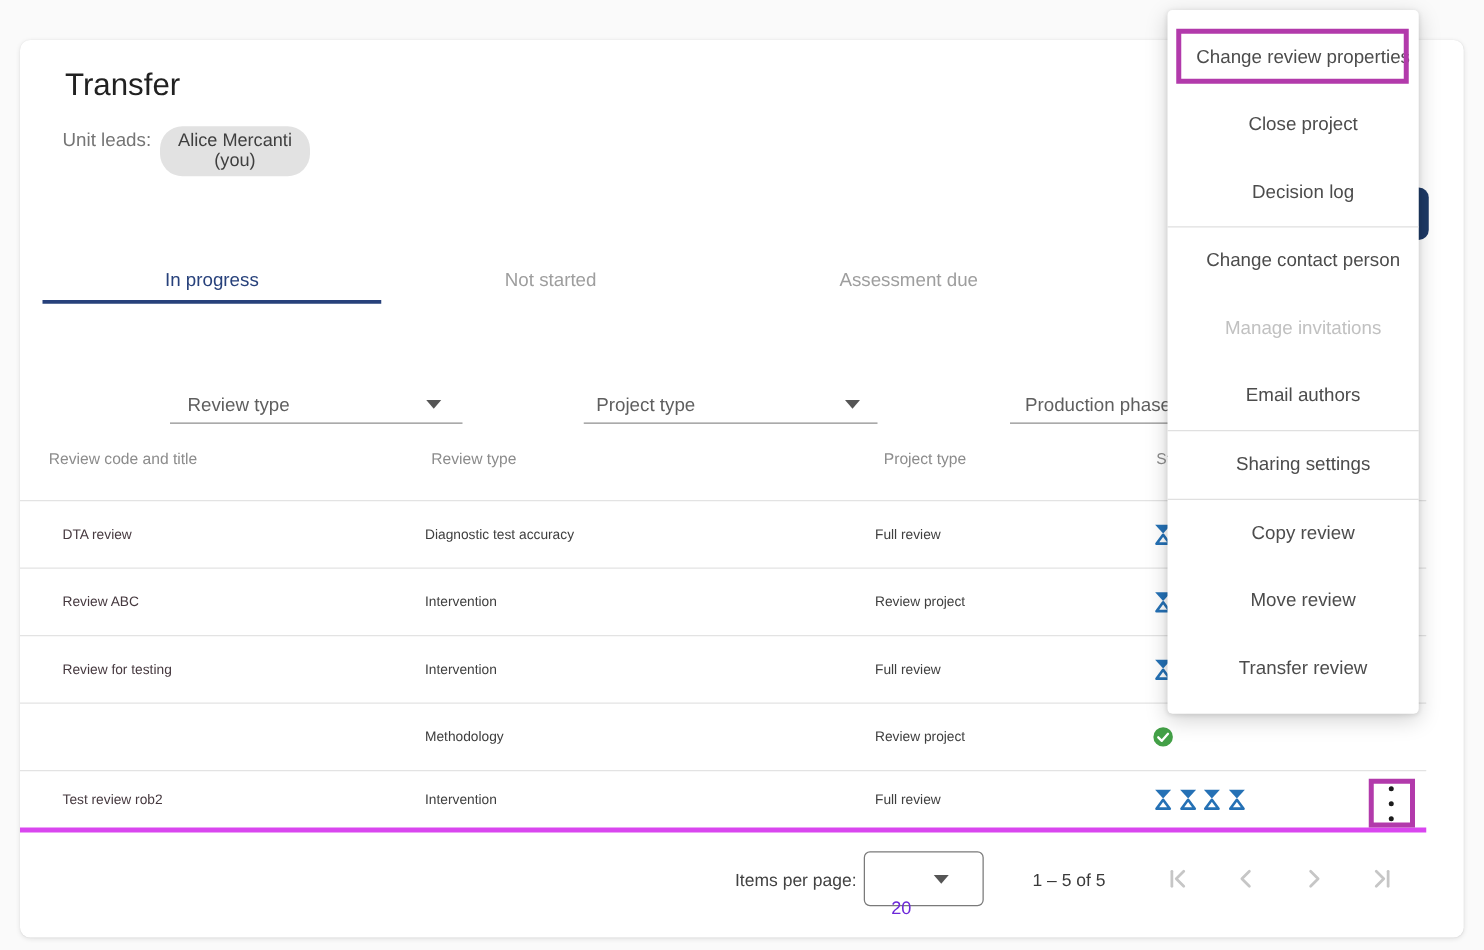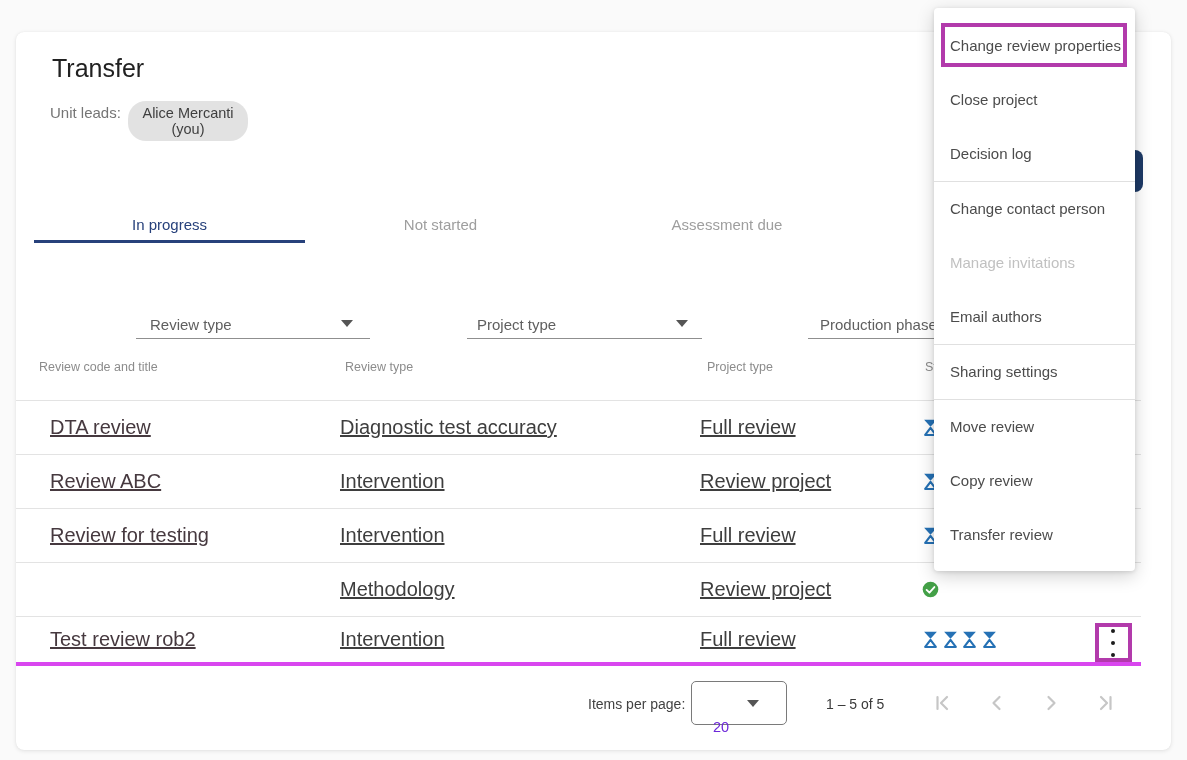--- a/index.html
+++ b/index.html
@@ -31,39 +31,39 @@
   
   .filter-label { top:316px; font-size:15px; color:#5f5f5f; z-index:2; white-space:nowrap; }
   .filter-underline { top:338px; height:1px; background:#8f8f8f; z-index:2; }
   .caret-down { width:0; height:0; border-left:6px solid transparent; border-right:6px solid transparent;
                 border-top:7px solid #555; z-index:2; }
   
   .th { top:360px; font-size:12.5px; color:#8c8c8c; z-index:2; white-space:nowrap;text-align:right; }
   .trow { left:16px; width:1125px; height:54px; border-top:1px solid #e3e3e3; z-index:2; }
   .trow.last { height:50px; border-bottom:4px solid #d946ef; }
   .cell { position:absolute; top:0; height:100%; display:flex; align-items:center;
-          font-size:20px; color:#3e3e3e; white-space:nowrap;text-decoration:underline; }
+          font-size:11px; color:#3e3e3e; white-space:nowrap; }
   .cell.c1 { left:34px; width:280px; color:#46393f; }
   .cell.c2 { left:324px; width:340px; }
   .cell.c3 { left:684px; width:220px; }
   .cell.status { left:906px; width:120px; gap:2.5px; }
   .kebab { left:1104px; top:629px; width:18px; height:28px; display:flex; flex-direction:column;
            align-items:center; justify-content:space-between; z-index:3; cursor:pointer; }
   .kebab span { width:4px; height:4px; border-radius:50%; background:#1c1c1c; }
   
   .annotation-box { border:4px solid #b23aab; z-index:30; background:transparent; }
   .kebab-annotation { left:1095px; top:623px; width:37px; height:39px; }
   
   .primary-button-partial { left:1062px; top:150px; width:81px; height:42px; border-radius:8px;
                             background:#1e3a66; z-index:6; }
   
   .menu { left:934px; top:8px; width:201px; padding:11px 0 9px 0; background:#fff; border-radius:4px;
           box-shadow:0 5px 18px rgba(0,0,0,0.18), 0 1px 4px rgba(0,0,0,0.12); z-index:20; }
   .menu-item { height:54px; line-height:54px; padding-left:16px; font-size:15px; color:#4c4c4c;
-               white-space:nowrap; cursor:pointer; }
+               white-space:nowrap; cursor:pointer;text-align:center; }
   .menu-item.disabled { color:#c1c1c1; cursor:default; }
   .menu-divider { height:0; border-top:1px solid #e0e0e0; }
   .menu-annotation { position:absolute; left:7px; top:15px; width:186px; height:44px; }
   
   .pag-label { left:588px; top:696px; font-size:14px; color:#424242; z-index:2; }
   .page-size-select { left:691px; top:681px; width:96px; height:44px; border:1px solid #7a7a7a;
                       border-radius:5px; z-index:2; display:flex; align-items:center; cursor:pointer; }
   .page-size-value { margin-left:21px; font-size:14.5px; color:#6d28d9;margin-top:48px; }
   .page-size-caret { margin-left:18px; border-left:6px solid transparent; border-right:6px solid transparent;
                      border-top:7px solid #555; width:0; height:0; }
@@ -186,22 +186,22 @@
     <div class="menu-item">Change review properties</div>
     <div class="menu-item">Close project</div>
     <div class="menu-item">Decision log</div>
     <div class="menu-divider"></div>
     <div class="menu-item">Change contact person</div>
     <div class="menu-item disabled">Manage invitations</div>
     <div class="menu-item">Email authors</div>
     <div class="menu-divider"></div>
     <div class="menu-item">Sharing settings</div>
     <div class="menu-divider"></div>
+    <div class="menu-item">Copy review</div>
     <div class="menu-item">Move review</div>
-    <div class="menu-item">Copy review</div>
     <div class="menu-item">Transfer review</div>
   </div>
 
   <div class="abs pag-label">Items per page:</div>
   <div class="abs page-size-select">
     <span class="page-size-value">20</span>
     <span class="page-size-caret"></span>
   </div>
   <div class="abs pag-range">1 – 5 of 5</div>
 

